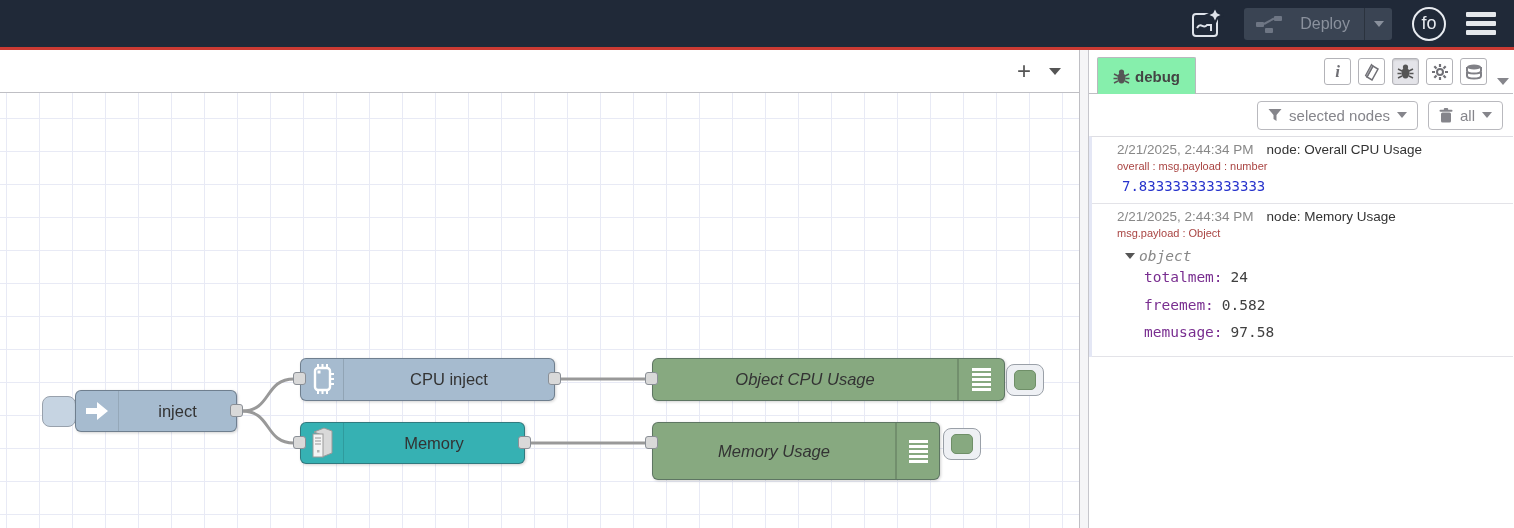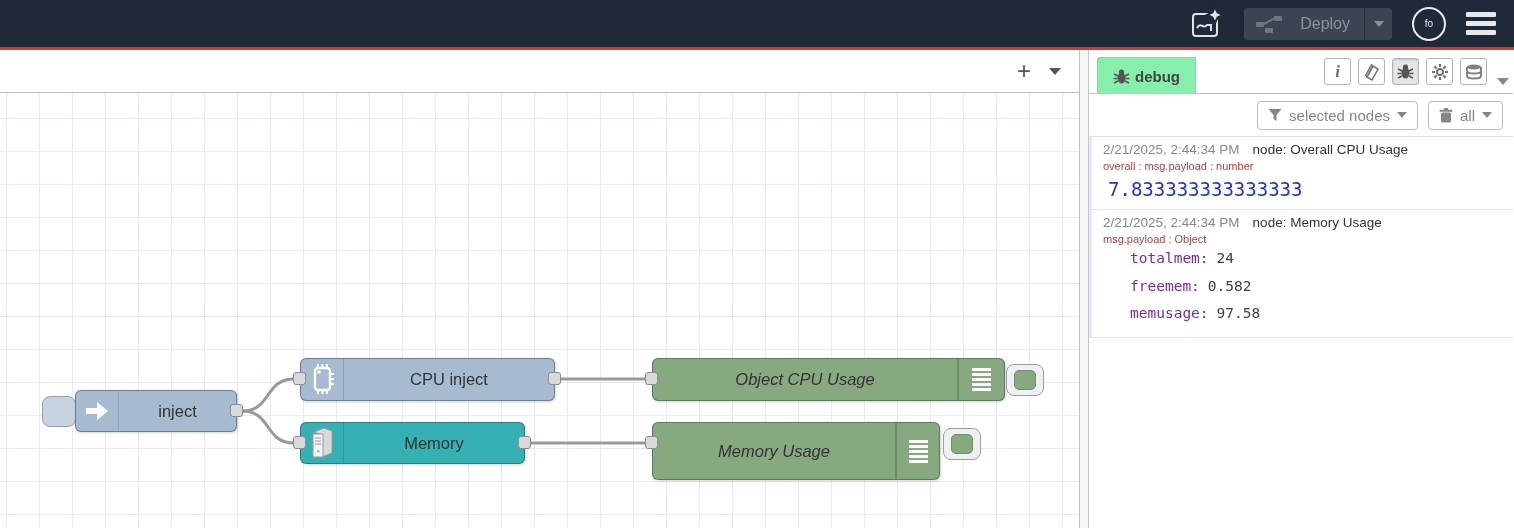--- a/index.html
+++ b/index.html
@@ -13,21 +13,21 @@
   .hdr-icon-btn { width:36px; height:36px; display:flex; align-items:center; justify-content:center; cursor:pointer; }
   .deploy-btn { display:flex; align-items:center; background:#3a4453; border-radius:3px;
     height:32px; overflow:hidden; cursor:default; }
   .deploy-main { display:flex; align-items:center; gap:18px; padding:0 14px 0 12px; }
   .deploy-label { color:#8a919d; font-size:16px; }
   .deploy-caret { width:28px; height:32px; display:flex; align-items:center; justify-content:center;
     border-left:1px solid rgba(0,0,0,0.25); }
   .caret-down { width:0; height:0; border-left:5px solid transparent; border-right:5px solid transparent;
     border-top:6px solid #8a919d; }
   .avatar { width:34px; height:34px; border-radius:50%; border:2px solid #e8ebf0; color:#e8ebf0;
-    display:flex; align-items:center; justify-content:center; font-size:10px; cursor:pointer; }
+    display:flex; align-items:center; justify-content:center; font-size:18px; cursor:pointer; }
   .hamburger { display:flex; flex-direction:column; gap:4px; cursor:pointer; }
   .hamburger div { width:30px; height:5px; background:#e5e8ec; border-radius:1px; }
 
   
   .main { display:flex; height:478px; }
   .workspace { width:1080px; display:flex; flex-direction:column; border-right:1px solid #bfbfc4; }
   .gutter { width:9px; background:#f5f5f7; border-right:1px solid #c6c6cc; cursor:col-resize; }
   .sidebar { width:424px; display:flex; flex-direction:column; background:#fff; }
 
   
@@ -82,26 +82,26 @@
     border-top:7px solid #86868c; margin:0 4px 8px 2px; cursor:pointer; }
 
   .filter-row { height:42px; display:flex; align-items:center; justify-content:flex-end;
     gap:10px; padding-right:10px; background:#fff; }
   .pill-btn { display:flex; align-items:center; gap:7px; height:29px; padding:0 10px;
     border:1px solid #b9b9be; border-radius:4px; background:#fff; color:#85858b; font-size:15px; cursor:pointer; }
   .pill-caret { width:0; height:0; border-left:5px solid transparent; border-right:5px solid transparent;
     border-top:6px solid #85858b; }
 
   .messages { border-top:1px solid #dedee3; border-left:3px solid #e4e7f5; }
-  .msg { padding:5px 8px 9px 11px; border-bottom:1px solid #e3e3e8; }
+  .msg { padding:5px 8px 9px 25px; border-bottom:1px solid #e3e3e8; }
   .msg-meta { font-size:13.5px; }
   .msg-ts { color:#888; }
   .msg-node { color:#333; margin-left:13px; }
   .msg-prop { font-size:11px; color:#a94442; margin-top:3px; }
-  .msg-val { font-family:"DejaVu Sans Mono", monospace; font-size:19px; color:#2733cc;
+  .msg-val { font-family:"DejaVu Sans Mono", monospace; font-size:14px; color:#2733cc;
     margin-top:6px; padding-left:5px; }
   .obj-row { display:flex; align-items:center; gap:4px; margin-top:9px; padding-left:8px;
     font-family:"DejaVu Sans Mono", monospace; font-size:14.5px; cursor:pointer; }
   .obj-tri { width:0; height:0; border-left:5px solid transparent; border-right:5px solid transparent;
     border-top:6px solid #555; }
   .obj-label { font-style:italic; color:#888; }
   .field { font-family:"DejaVu Sans Mono", monospace; font-size:14.5px; padding-left:27px;
     line-height:27.5px; }
   .fkey { color:#792e90; }
   .fval { color:#404040; margin-left:8px; }
@@ -308,20 +308,24 @@
         </div>
         <div class="msg-prop">overall : msg.payload : number</div>
         <div class="msg-val">7.833333333333333</div>
       </div>
 
       <div class="msg">
         <div class="msg-meta">
           <span class="msg-ts">2/21/2025, 2:44:34 PM</span><span class="msg-node">node: Memory Usage</span>
         </div>
         <div class="msg-prop">msg.payload : Object</div>
+        <div class="obj-row">
+          <div class="obj-tri"></div>
+          <span class="obj-label">object</span>
+        </div>
         <div class="field">
           <span class="fkey">totalmem:</span><span class="fval">24</span>
         </div>
         <div class="field">
           <span class="fkey">freemem:</span><span class="fval">0.582</span>
         </div>
         <div class="field">
           <span class="fkey">memusage:</span><span class="fval">97.58</span>
         </div>
       </div>

